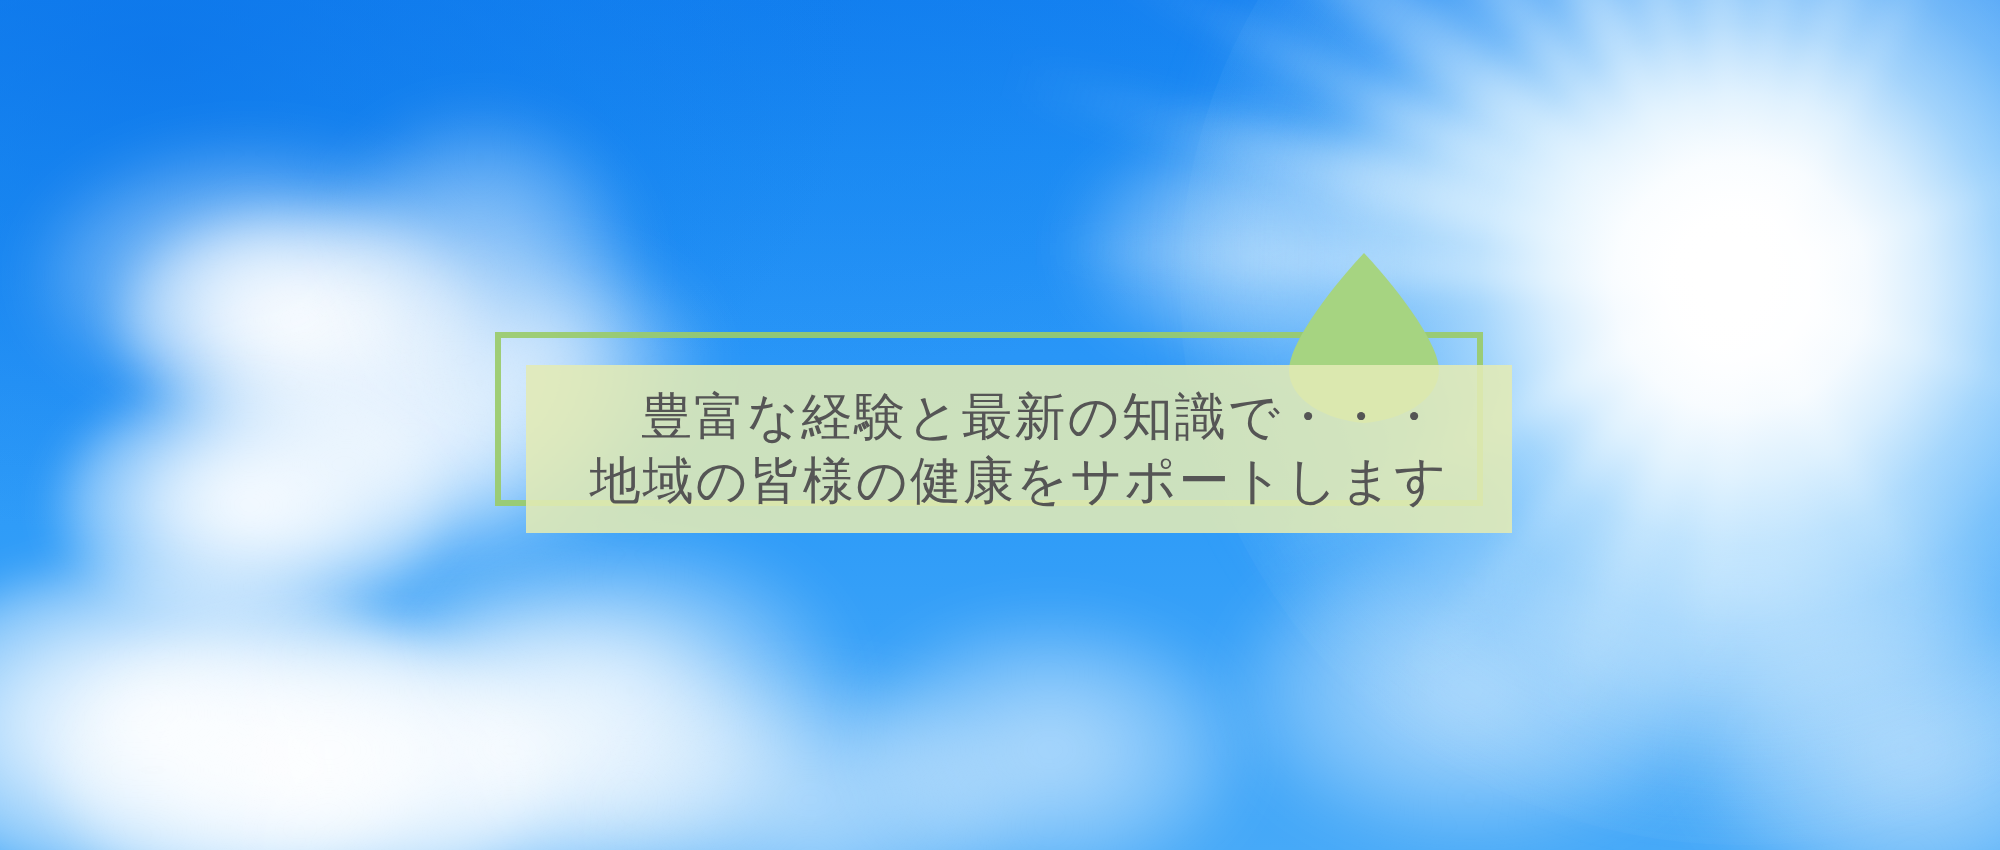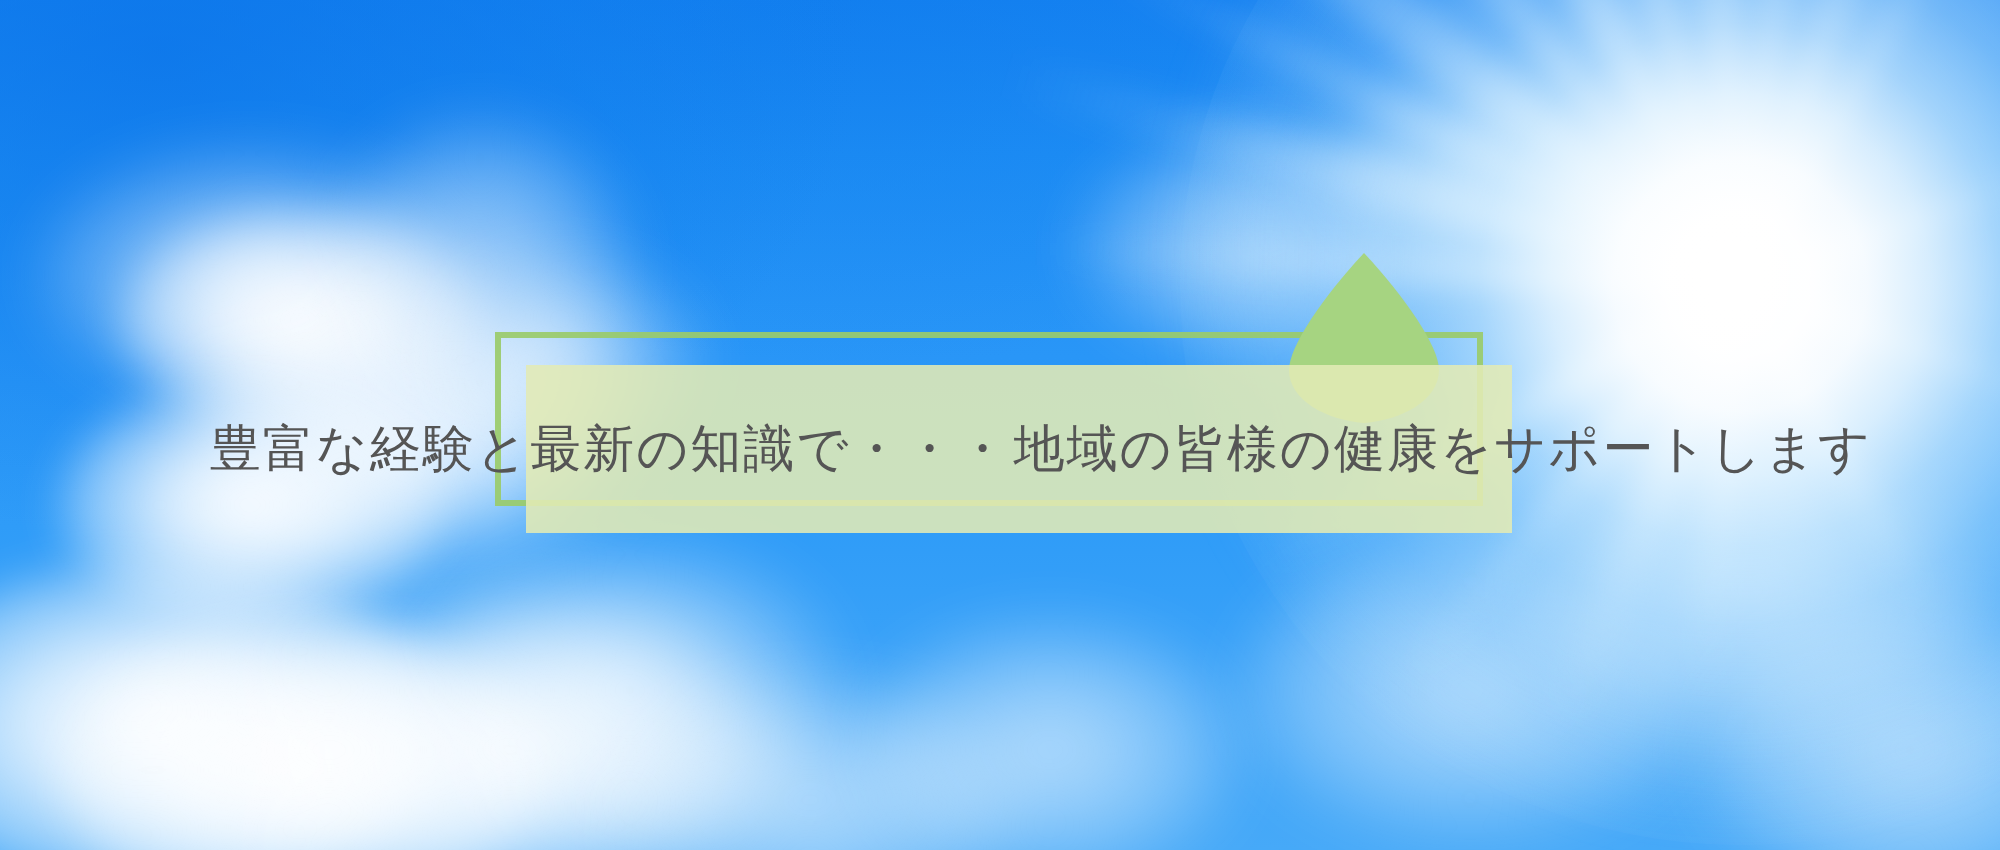--- a/index.html
+++ b/index.html
@@ -178,21 +178,21 @@
   }
 
   
   .headline {
     position: absolute;
     left: 526px;
     top: 365px;
     width: 986px;
     height: 168px;
     display: flex;
-    flex-direction: row;
+    flex-direction: column;
     align-items: center;
     justify-content: center;
     gap: 4px;
   }
   .headline-line {
     color: #555555;
     font-family: "DejaVu Sans", "Liberation Sans", sans-serif;
     font-size: 51px;
     line-height: 1.18;
     letter-spacing: 2px;

